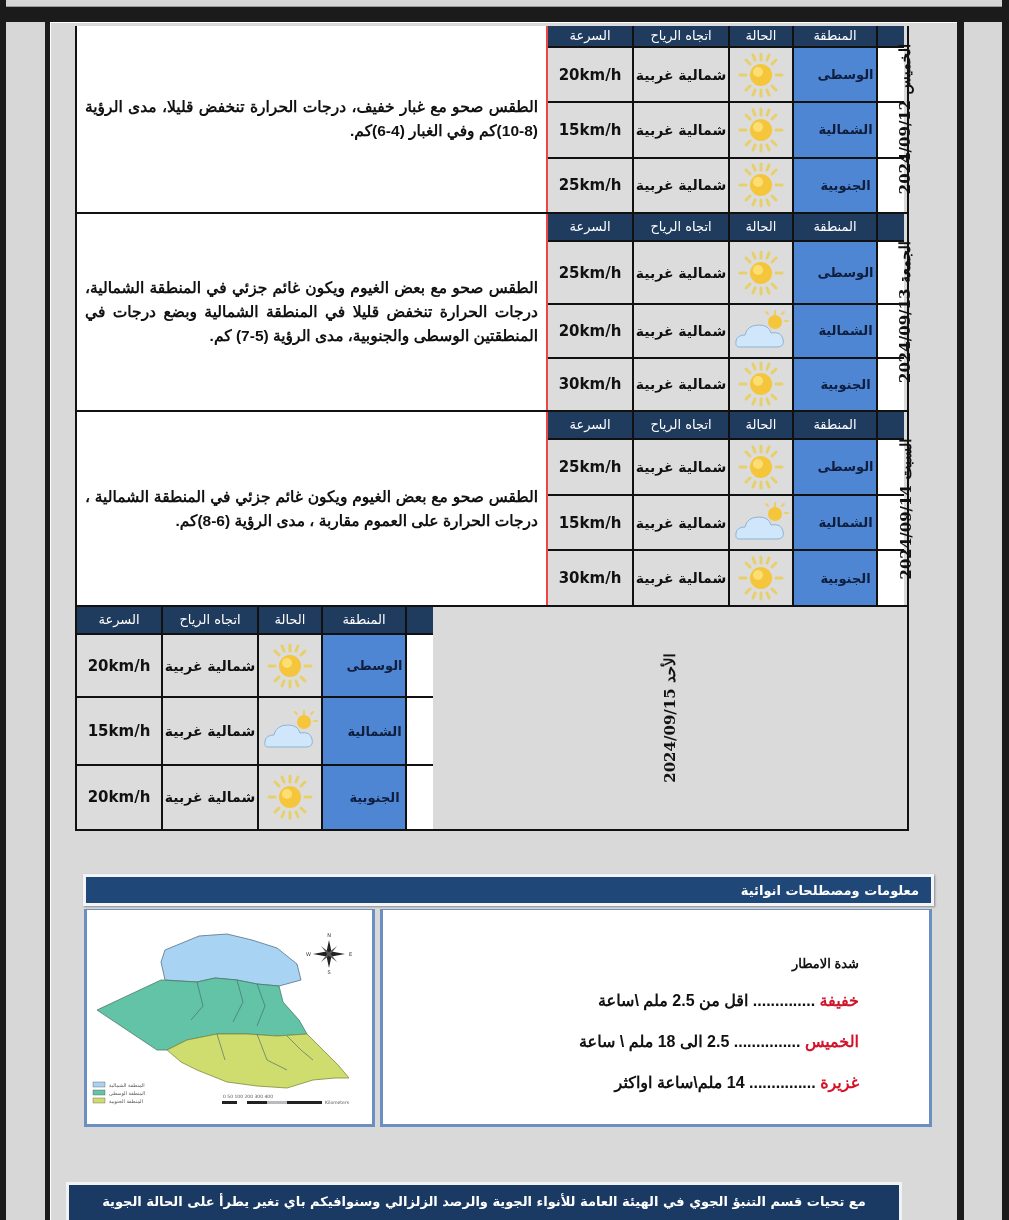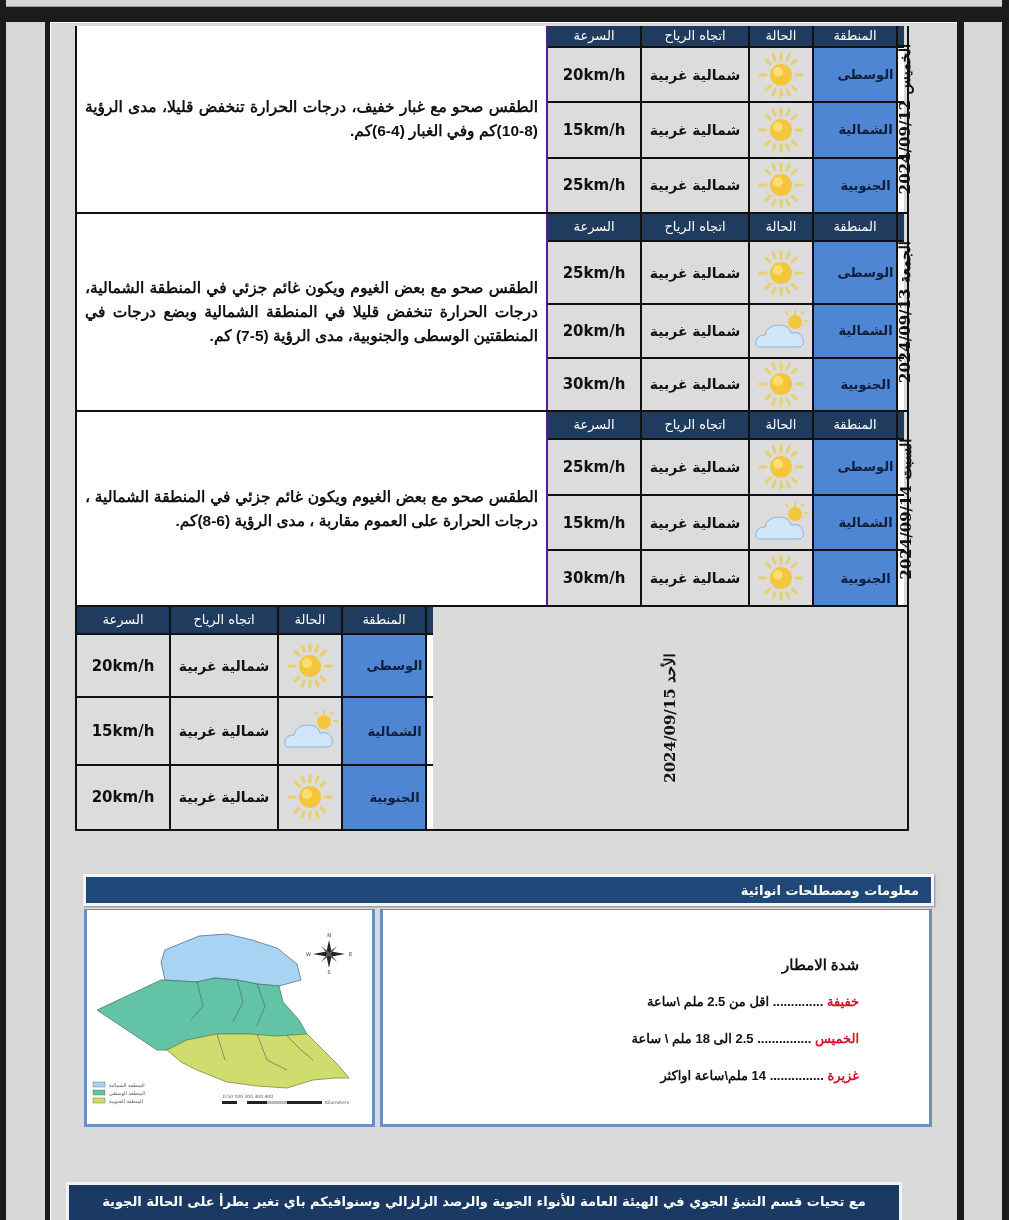--- a/index.html
+++ b/index.html
@@ -9,37 +9,37 @@
     font-family:"DejaVu Sans", sans-serif;
   }
   .top-strip { position:absolute; left:6px; top:0; width:996px; height:6px; background:#d6d6d6; border-bottom:1px solid #9a9a9a; }
   .left-panel { position:absolute; left:6px; top:22px; width:39px; height:1198px; background:#d7d7d7; }
   .right-panel { position:absolute; left:964px; top:22px; width:38px; height:1198px; background:#d7d7d7; }
   .page { position:absolute; left:50px; top:22px; width:906px; height:1198px; background:#d9d9d9; border-left:1px solid #fff; border-top:1px solid #fff; }
 
   .forecast { position:absolute; left:75px; top:26px; width:830px; border:2px solid #111; border-top:none; background:#fff; }
   .day { display:flex; flex-direction:row; border-top:2px solid #111; direction:ltr; }
   .desc {
-    width:471px; background:#fff; border-right:2px solid #4c1d95;
+    width:471px; background:#fff; border-right:2px solid #ef4444;
     display:flex; align-items:center; justify-content:flex-end;
     padding:0 8px 0 8px; box-sizing:border-box;
   }
   .desc p {
     margin:0; direction:rtl; text-align:justify; text-align-last:right;
     font-family:"Liberation Sans", sans-serif; font-weight:bold; font-size:15.5px; line-height:24px; color:#111;
   }
   .grid { display:flex; flex-direction:column; width:356px; }
   .hrow { display:flex; height:26px; background:#1f3b5e; }
   .hrow div {
     color:#fff; font-size:13px; text-align:center; line-height:26px; box-sizing:border-box;
     border-right:2px solid #111; font-family:"DejaVu Sans", sans-serif;
   }
   .drow { display:flex; border-top:2px solid #111; }
-  .c-speed { width:94px; }
-  .c-dir { width:108px; }
+  .c-speed { width:86px; }
+  .c-dir { width:96px; }
   .c-state { width:64px; }
   .c-region { width:84px; }
   .drow > div { box-sizing:border-box; border-right:2px solid #111; display:flex; align-items:center; justify-content:center; }
   .drow .c-speed, .drow .c-dir, .drow .c-state { background:#dcdcdc; }
   .drow .c-region { background:#4f86d4; border-right:2px solid #111;padding-left:21px; }
   .speed-text { font-family:"DejaVu Sans", sans-serif; font-weight:bold; font-size:15px; color:#111; }
   .dir-text { direction:rtl; font-family:"DejaVu Sans", sans-serif; font-weight:bold; font-size:14px; color:#111; }
   .region-text { direction:rtl; font-family:"DejaVu Sans", sans-serif; font-weight:bold; font-size:13px; color:#0f1e3d; }
   .datecell {
     width:0; flex:1; background:#dadada; display:flex; align-items:center; justify-content:center; position:relative;
@@ -53,22 +53,22 @@
 
   .info-title {
     position:absolute; left:83px; top:874px; width:851px; height:32px; background:#1f4777;
     border:3px solid #f2f4f7; box-sizing:border-box; box-shadow:1px 1px 2px #888;
     color:#fff; font-size:13px; font-weight:bold; direction:rtl; text-align:right;
     padding:6px 12px 0 0;
   }
   .map-box { position:absolute; left:84px; top:909px; width:291px; height:218px; background:#fff; border:3px solid #6b8fc0; border-top:1px solid #6b8fc0; box-sizing:border-box; }
   .rain-box { position:absolute; left:380px; top:909px; width:552px; height:218px; background:#fff; border:3px solid #6b8fc0; border-top:1px solid #6b8fc0; box-sizing:border-box; }
   .rain-inner { position:absolute; right:70px; top:46px; direction:rtl; text-align:right; font-family:"Liberation Sans", sans-serif; }
-  .rain-heading { font-size:15px; font-weight:bold; color:#111; margin-bottom:20px;font-family:Liberation Serif, serif; }
-  .rain-line { font-size:13px; font-weight:bold; color:#111; margin-bottom:22px; white-space:nowrap; }
+  .rain-heading { font-size:13px; font-weight:bold; color:#111; margin-bottom:20px; }
+  .rain-line { font-size:16px; font-weight:bold; color:#111; margin-bottom:22px; white-space:nowrap; }
   .rain-line .lbl { color:#d2142b; }
 
   .footer-bar {
     position:absolute; left:66px; top:1182px; width:836px; height:38px; background:#1a3a63;
     border:3px solid #f0f2f5; border-bottom:none; box-sizing:border-box;
     color:#fff; direction:rtl; text-align:center; font-size:13px; font-weight:bold; padding-top:9px;
   }
 </style>
 </head>
 <body>

